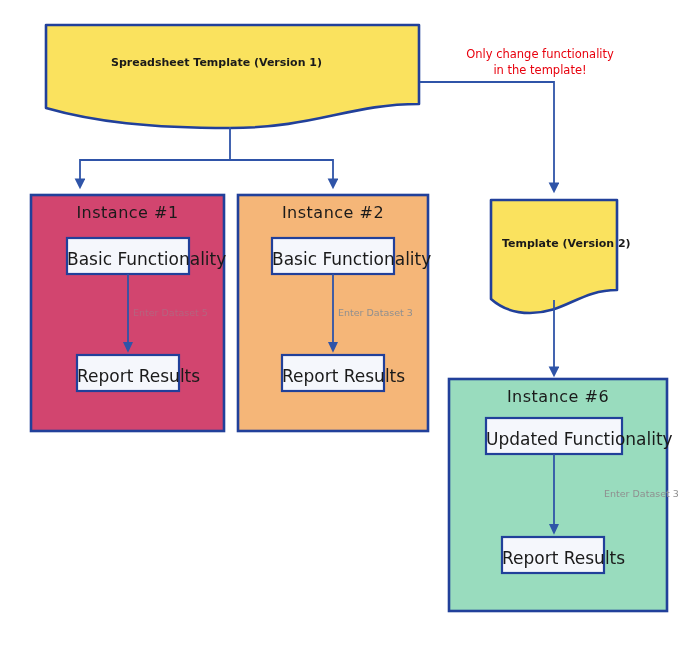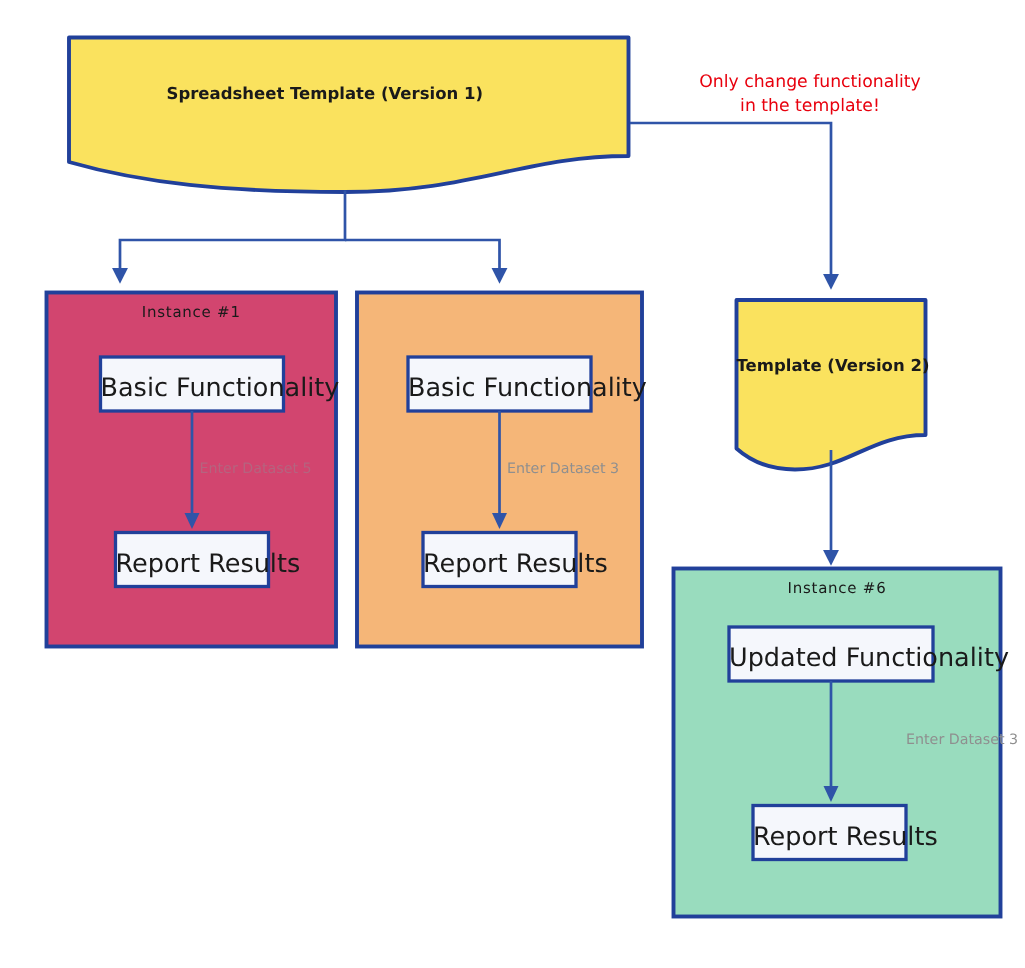--- a/index.html
+++ b/index.html
@@ -26,21 +26,21 @@
   }
   .node-label {
     position: absolute;
     text-align: center;
     color: #1a1a1a;
     font-family: "DejaVu Sans", sans-serif;
     white-space: nowrap;
     pointer-events: none;
   }
   .title-label {
-    font-size: 10px;
+    font-size: 16px;
     letter-spacing: 0.5px;
   }
   .inner-label {
     font-size: 17px;
     font-weight: normal;
   }
   .doc-label {
     font-size: 11px;
     font-weight: bold;
   }
@@ -115,24 +115,25 @@
   <div class="annotation" style="left:445px; top:47px; width:190px;">
     <span>Only change functionality</span><br>
     <span>in the template!</span>
   </div>
 
   <div class="node-label title-label" style="left:31px; top:203px; width:193px;">Instance #1</div>
   <div class="node-label inner-label" style="left:67px; top:249px; width:122px;">Basic Functionality</div>
   <div class="edge-label on-pink" style="left:133px; top:307px;">Enter Dataset 5</div>
   <div class="node-label inner-label" style="left:77px; top:366px; width:102px;">Report Results</div>
 
+  <div class="node-label title-label" style="left:238px; top:203px; width:190px;">Instance #2</div>
   <div class="node-label inner-label" style="left:272px; top:249px; width:122px;">Basic Functionality</div>
   <div class="edge-label" style="left:338px; top:307px;">Enter Dataset 3</div>
   <div class="node-label inner-label" style="left:282px; top:366px; width:102px;">Report Results</div>
 
-  <div class="node-label doc-label" style="left:491px; top:237px; width:126px;">Template (Version 2)</div>
+  <div class="node-label doc-label" style="left:491px; top:237px; width:126px;padding-left:11px;">Template (Version 2)</div>
 
   <div class="node-label title-label" style="left:449px; top:387px; width:218px;">Instance #6</div>
   <div class="node-label inner-label" style="left:486px; top:429px; width:136px;">Updated Functionality</div>
   <div class="edge-label" style="left:560px; top:488px;margin-left:44px;">Enter Dataset 3</div>
   <div class="node-label inner-label" style="left:502px; top:548px; width:102px;">Report Results</div>
 
 </div>
 
 </body></html>

